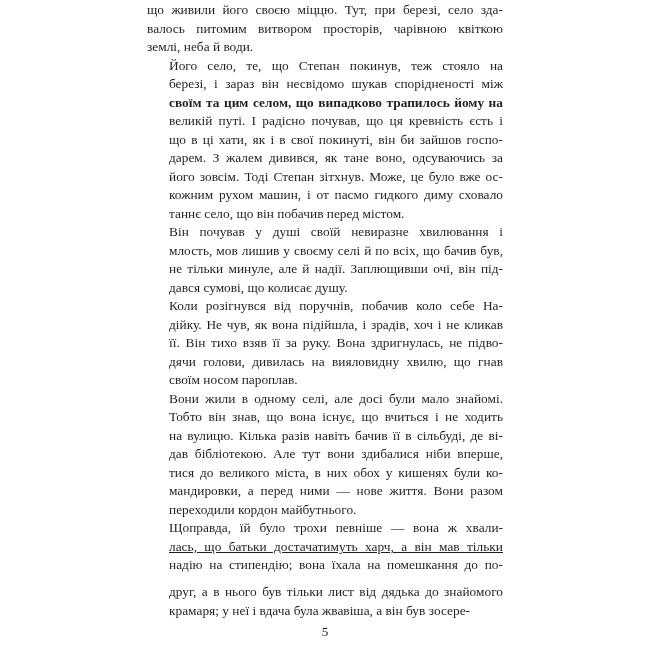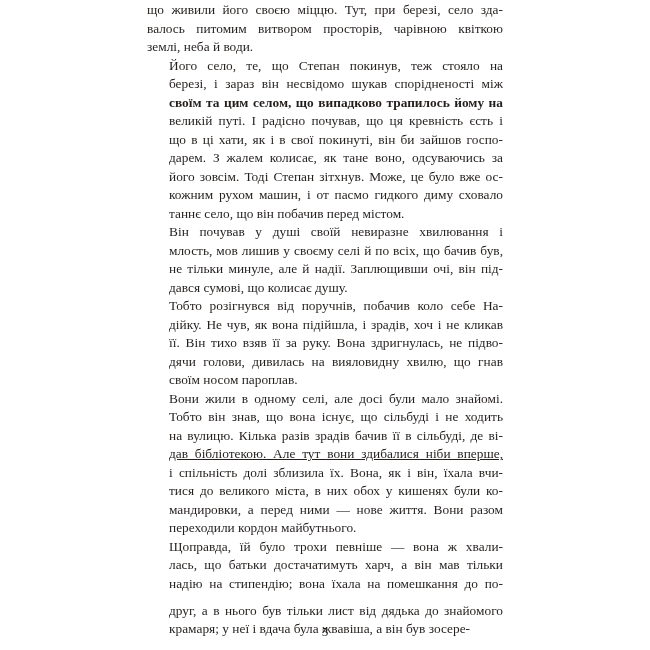--- a/index.html
+++ b/index.html
@@ -74,51 +74,50 @@
         <span class="ln" style="white-space: nowrap; word-spacing: 0px;">що живили його своєю міццю. Тут, при березі, село зда-</span>
         <span class="ln" style="white-space: nowrap; word-spacing: 0px;">валось питомим витвором просторів, чарівною квіткою</span>
         <span class="ln last">землі, неба й води.</span>
       </p>
       <p class="para">
         <span class="ln" style="text-indent: 22px; white-space: nowrap; word-spacing: 0px;">Його село, те, що Степан покинув, теж стояло на</span>
         <span class="ln" style="white-space: nowrap; word-spacing: 0px;">березі, і зараз він несвідомо шукав спорідненості між</span>
         <span class="ln" style="white-space: nowrap; word-spacing: 0px; font-weight: bold;">своїм та цим селом, що випадково трапилось йому на</span>
         <span class="ln" style="white-space: nowrap; word-spacing: 0px;">великій путі. І радісно почував, що ця кревність єсть і</span>
         <span class="ln" style="white-space: nowrap; word-spacing: 0px;">що в ці хати, як і в свої покинуті, він би зайшов госпо-</span>
-        <span class="ln" style="white-space: nowrap; word-spacing: 0px;">дарем. З жалем колисає, як тане воно, одсуваючись за</span>
+        <span class="ln" style="white-space: nowrap; word-spacing: 0px;">дарем. З жалем дивився, як тане воно, одсуваючись за</span>
         <span class="ln" style="white-space: nowrap; word-spacing: 0px;">його зовсім. Тоді Степан зітхнув. Може, це було вже ос-</span>
         <span class="ln" style="white-space: nowrap; word-spacing: 0px;">кожним рухом машин, і от пасмо гидкого диму сховало</span>
         <span class="ln last">таннє село, що він побачив перед містом.</span>
       </p>
       <p class="para">
         <span class="ln" style="text-indent: 22px; white-space: nowrap; word-spacing: 0px;">Він почував у душі своїй невиразне хвилювання і</span>
         <span class="ln" style="white-space: nowrap; word-spacing: 0px;">млость, мов лишив у своєму селі й по всіх, що бачив був,</span>
         <span class="ln" style="white-space: nowrap; word-spacing: 0px;">не тільки минуле, але й надії. Заплющивши очі, він під-</span>
         <span class="ln last">дався сумові, що колисає душу.</span>
       </p>
       <p class="para">
-        <span class="ln" style="text-indent: 22px; white-space: nowrap; word-spacing: 0px;">Тобто розігнувся від поручнів, побачив коло себе На-</span>
+        <span class="ln" style="text-indent: 22px; white-space: nowrap; word-spacing: 0px;">Коли розігнувся від поручнів, побачив коло себе На-</span>
         <span class="ln" style="white-space: nowrap; word-spacing: 0px;">дійку. Не чув, як вона підійшла, і зрадів, хоч і не кликав</span>
         <span class="ln" style="white-space: nowrap; word-spacing: 0px;">її. Він тихо взяв її за руку. Вона здригнулась, не підво-</span>
         <span class="ln" style="white-space: nowrap; word-spacing: 0px;">дячи голови, дивилась на вияловидну хвилю, що гнав</span>
         <span class="ln last">своїм носом пароплав.</span>
       </p>
       <p class="para">
         <span class="ln" style="text-indent: 22px; white-space: nowrap; word-spacing: 0px;">Вони жили в одному селі, але досі були мало знайомі.</span>
-        <span class="ln" style="white-space: nowrap; word-spacing: 0px;">Тобто він знав, що вона існує, що сільбуді і не ходить</span>
-        <span class="ln" style="white-space: nowrap; word-spacing: 0px;">на вулицю. Кілька разів зрадів бачив її в сільбуді, де ві-</span>
-        <span class="ln" style="white-space: nowrap; word-spacing: 0px; text-decoration: underline;">дав бібліотекою. Але тут вони здибалися ніби вперше,</span>
-        <span class="ln" style="white-space: nowrap; word-spacing: 0px;">і спільність долі зблизила їх. Вона, як і він, їхала вчи-</span>
+        <span class="ln" style="white-space: nowrap; word-spacing: 0px;">Тобто він знав, що вона існує, що вчиться і не ходить</span>
+        <span class="ln" style="white-space: nowrap; word-spacing: 0px;">на вулицю. Кілька разів навіть бачив її в сільбуді, де ві-</span>
+        <span class="ln" style="white-space: nowrap; word-spacing: 0px;">дав бібліотекою. Але тут вони здибалися ніби вперше,</span>
         <span class="ln" style="white-space: nowrap; word-spacing: 0px;">тися до великого міста, в них обох у кишенях були ко-</span>
         <span class="ln" style="white-space: nowrap; word-spacing: 0px;">мандировки, а перед ними — нове життя. Вони разом</span>
         <span class="ln last">переходили кордон майбутнього.</span>
       </p>
       <p class="para">
         <span class="ln" style="text-indent: 22px; white-space: nowrap; word-spacing: 0px;">Щоправда, їй було трохи певніше — вона ж хвали-</span>
-        <span class="ln" style="white-space: nowrap; word-spacing: 0px;">лась, що батьки достачатимуть харч, а він мав тільки</span>
+        <span class="ln" style="white-space: nowrap; word-spacing: 0px; text-decoration: underline;">лась, що батьки достачатимуть харч, а він мав тільки</span>
         <span class="ln" style="white-space: nowrap; word-spacing: 0px;">надію на стипендію; вона їхала на помешкання до по-</span>
         <span class="ln" style="white-space: nowrap; word-spacing: 0px; margin-top: 8px;">друг, а в нього був тільки лист від дядька до знайомого</span>
         <span class="ln last">крамаря; у неї і вдача була жвавіша, а він був зосере-</span>
       </p>
     </div>
 
   <div id="page-number">5</div>
 
 </div>
 

